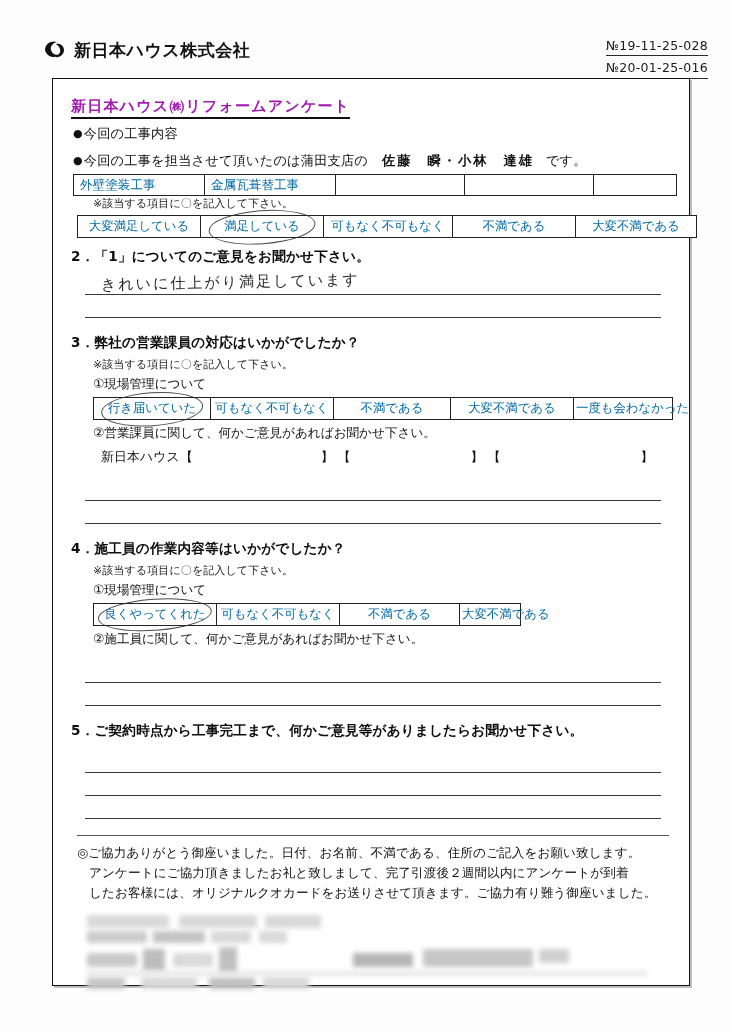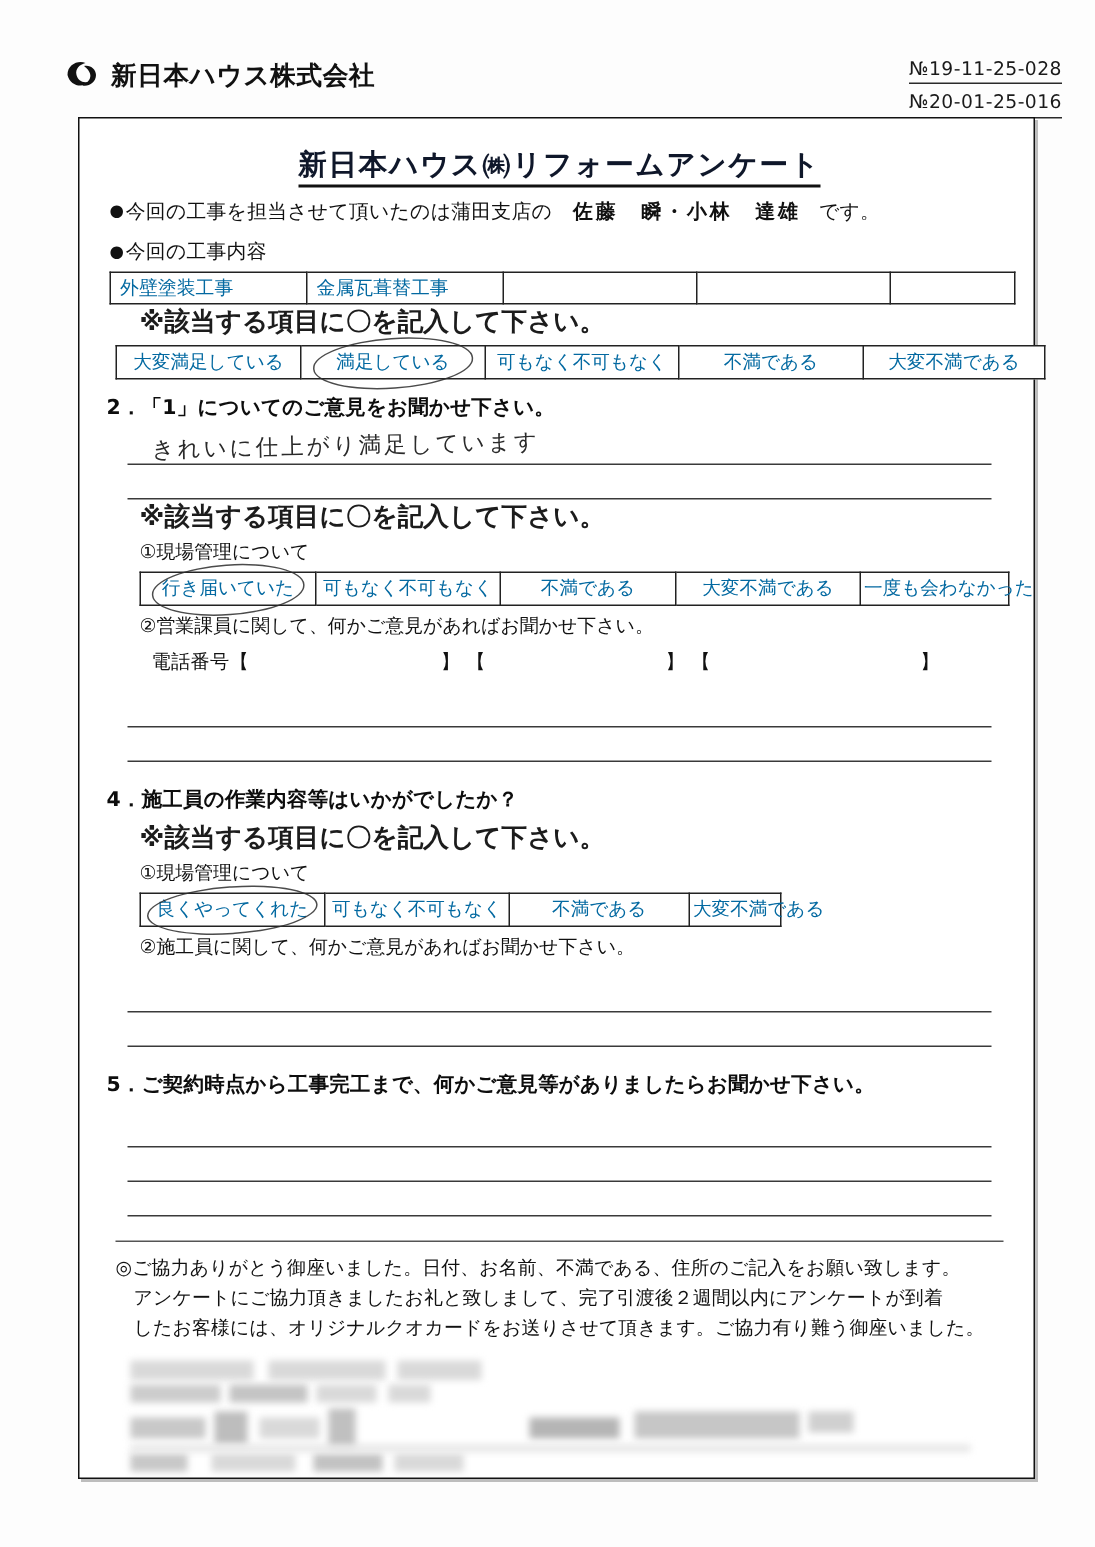--- a/index.html
+++ b/index.html
@@ -74,26 +74,26 @@
     background: #fff;
   }
   .inner {
     position: absolute;
     left: 18px;
     top: 10px;
     width: 604px;
   }
 
   .title {
-    text-align: center;
-    font-size: 19px;
+    text-align: left;
+    font-size: 15px;
     font-weight: bold;
     letter-spacing: 1.2px;
     margin: 8px 0 2px 0;
-    color: #0f172a;
+    color: #a21caf;
   }
   .title span {
     border-bottom: 2px solid #111;
     padding-bottom: 2px;
   }
 
   .bullet-line {
     font-size: 13.2px;
     letter-spacing: 0.2px;
     margin: 9px 0 0 2px;
@@ -157,25 +157,24 @@
   table.choices.w4 { width: 428px; }
 
   .qhead {
     font-size: 13.6px;
     font-weight: bold;
     letter-spacing: 0.2px;
     margin: 14px 0 5px 0;
     color: #0d0d0d;
   }
   .qnote {
-    font-size: 17px;
+    font-size: 11px;
     margin: 0 0 3px 22px;
     color: #1c1c1c;
     letter-spacing: 0.1px;
-    font-weight: bold;
   }
   .subhead {
     font-size: 12.6px;
     margin: 4px 0 2px 22px;
     color: #111;
   }
 
   
   .circle-mark {
     position: absolute;
@@ -276,25 +275,25 @@
   </div>
 
   <div class="frame">
     <div class="inner">
 
       <div class="title">
         <span>新日本ハウス㈱リフォームアンケート</span>
       </div>
 
       <div class="bullet-line">
+        <span class="dot">●</span><span>今回の工事内容</span>
+      </div>
+
+      <div class="bullet-line">
         <span class="dot">●</span><span>今回の工事を担当させて頂いたのは蒲田支店の</span><span class="staff-names">佐藤　瞬・小林　達雄</span><span class="staff-tail">です。</span>
-      </div>
-
-      <div class="bullet-line">
-        <span class="dot">●</span><span>今回の工事内容</span>
       </div>
       <table class="grid work">
         <tbody>
             <tr>
           <td class="filled" style="width:122px">外壁塗装工事</td>
           <td class="filled" style="width:122px">金属瓦葺替工事</td>
           <td style="width:120px"></td>
           <td style="width:120px"></td>
           <td></td>
         </tr>
@@ -317,36 +316,39 @@
       <div class="qhead" style="margin-top:10px">
         <span>2．</span><span>「1」についてのご意見をお聞かせ下さい。</span>
       </div>
       <div class="rule-block">
         <div class="hand-answer">
           <span class="hand-text">きれいに仕上がり満足しています</span>
         </div>
         <div class="rule"></div>
       </div>
 
+      <div class="qhead" style="margin-top:16px">
+        <span>3．</span><span>弊社の営業課員の対応はいかがでしたか？</span>
+      </div>
       <div class="qnote">※該当する項目に〇を記入して下さい。</div>
       <div class="subhead">①現場管理について</div>
       <table class="grid choices w5b" style="margin-left:22px">
         <tbody>
             <tr>
           <td style="width:112px"><span>行き届いていた</span><span class="circle-mark"></span></td>
           <td style="width:118px"><span>可もなく不可もなく</span></td>
           <td style="width:112px"><span>不満である</span></td>
           <td style="width:118px"><span>大変不満である</span></td>
           <td><span>一度も会わなかった</span></td>
         </tr>
       </tbody>
         </table>
       <div class="subhead" style="margin-top:5px">②営業課員に関して、何かご意見があればお聞かせ下さい。</div>
       <div class="namefields">
-        <span>電話番号</span><span class="br">【</span><span class="gap-lg"></span><span class="br">】</span>
+        <span>新日本ハウス</span><span class="br">【</span><span class="gap-lg"></span><span class="br">】</span>
         <span class="br">【</span><span class="gap-md"></span><span class="br">】</span>
         <span class="br">【</span><span class="gap-xl"></span><span class="br">】</span>
       </div>
       <div class="rule-block" style="margin-top:12px">
         <div class="rule"></div>
         <div class="rule"></div>
       </div>
 
       <div class="qhead" style="margin-top:16px">
         <span>4．</span><span>施工員の作業内容等はいかがでしたか？</span>

